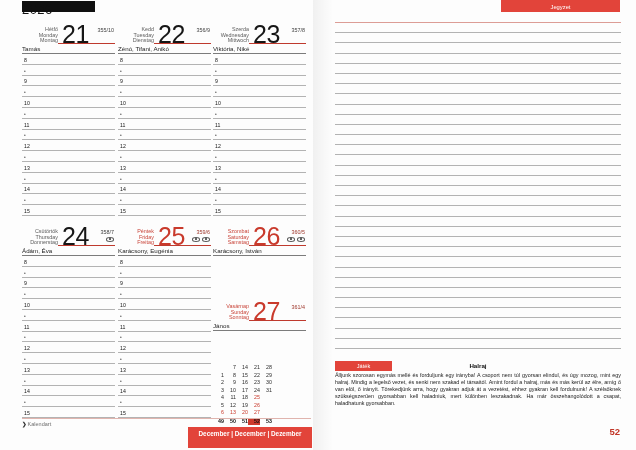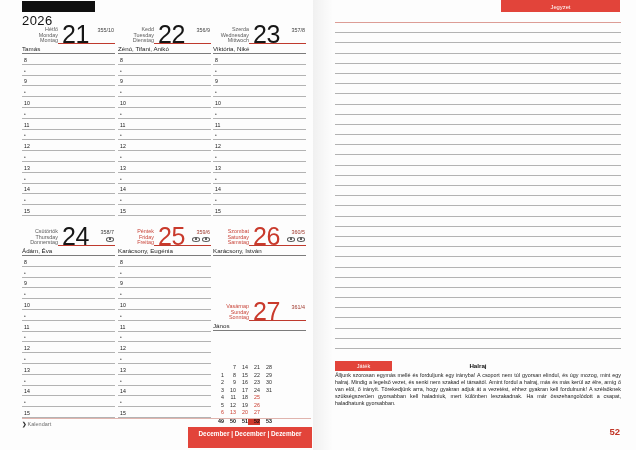--- a/index.html
+++ b/index.html
@@ -3,21 +3,21 @@
 <meta charset="utf-8">
 <style>
   *{box-sizing:border-box;margin:0;padding:0}
   html,body{background:#fff}
   .page{position:relative;width:636px;height:450px;background:#fdfdfd;overflow:hidden;
         font-family:"Liberation Sans",sans-serif;}
   .gutter{position:absolute;left:313px;top:0;width:20px;height:450px;
         background:linear-gradient(to right,rgba(0,0,0,.05),rgba(0,0,0,0));}
   
   .blackbox{position:absolute;left:22px;top:1px;width:73px;height:11px;background:#101010}
-  .year{position:absolute;left:22px;top:13px;font-size:13px;font-weight:normal;color:#111;letter-spacing:.4px}
+  .year{position:absolute;left:22px;top:2px;font-size:13px;font-weight:normal;color:#111;letter-spacing:.4px}
   
   .dayblock{position:absolute;width:93px}
   .dhead{position:relative;height:19px}
   .dnames{position:absolute;left:0;top:2px;width:36px;text-align:right;font-size:5.4px;line-height:5.7px;color:#5d5d5d}
   .dayblock.red .dnames{color:#c9453a}
   .dnum{position:absolute;left:40px;top:-3px;font-size:25px;line-height:25px;color:#161616;letter-spacing:-.5px}
   .dayblock.red .dnum{color:#c93a2c}
   .dfrac{position:absolute;right:1px;top:2px;font-size:5.4px;color:#3f3f3f}
   .dayblock.red .dfrac{color:#a0392e}
   .dbadges{position:absolute;right:1px;top:10px;height:6px;text-align:right}

